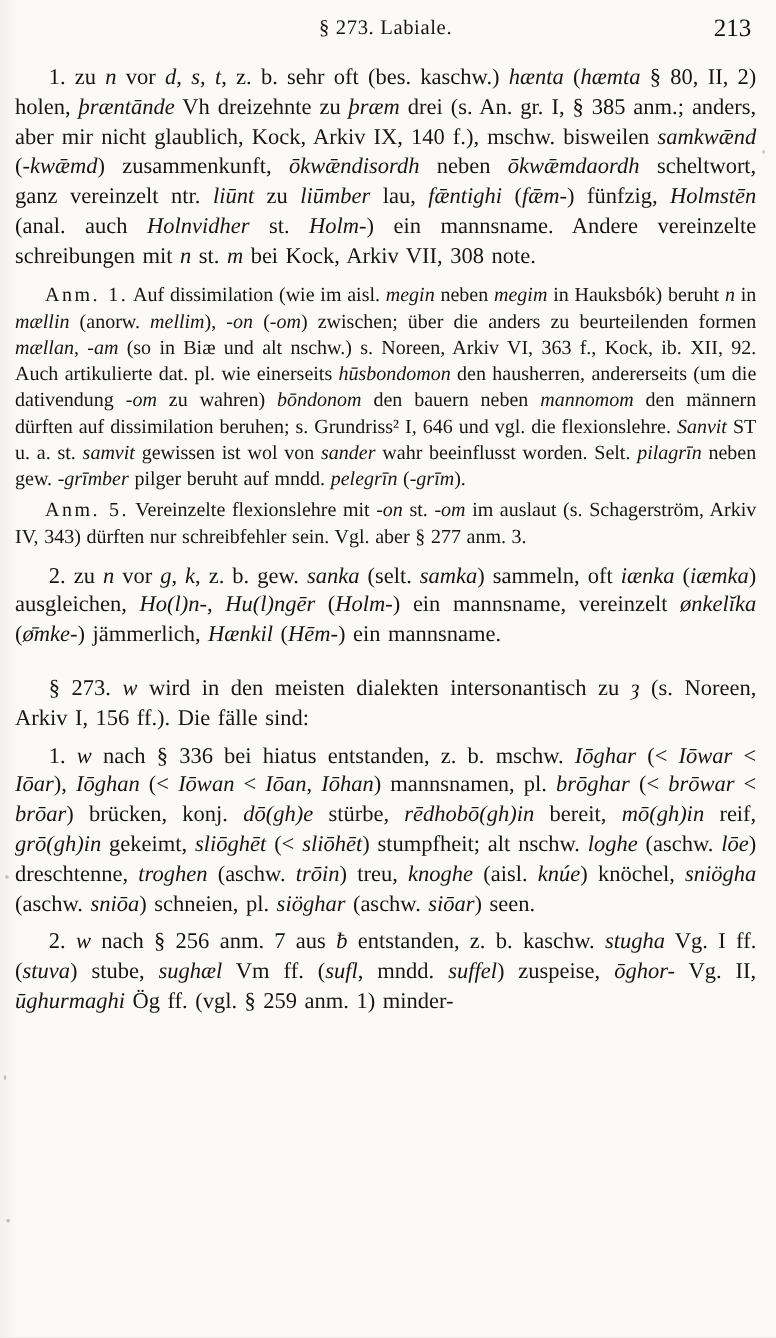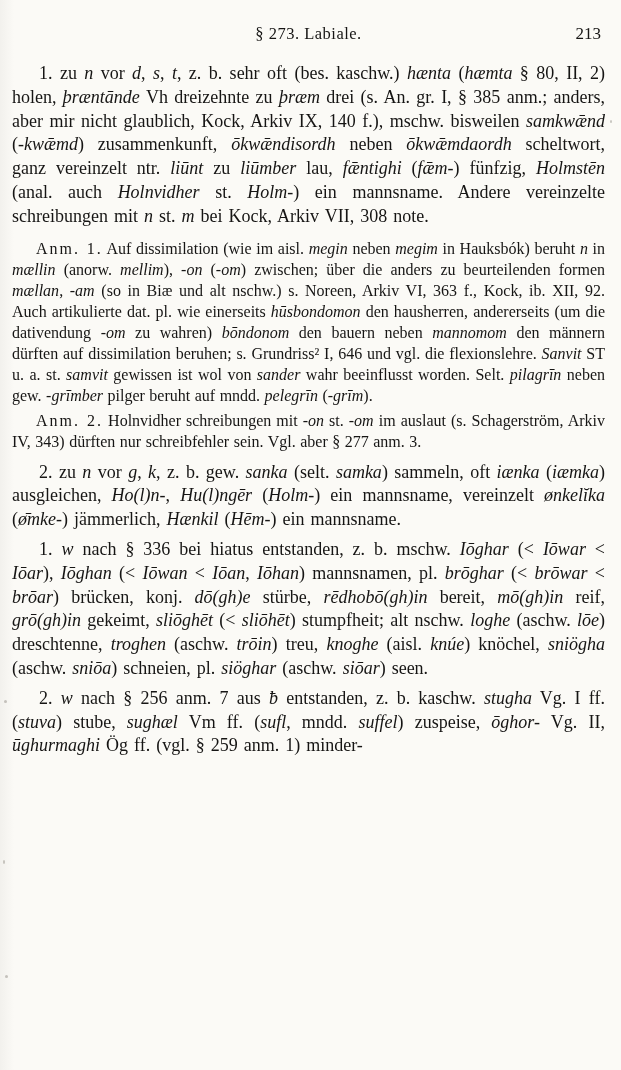--- a/index.html
+++ b/index.html
@@ -5,36 +5,36 @@
   html,body{margin:0;padding:0;background:#e9e8e4;}
   .page{
     position:relative;
     width:621px;height:1070px;
     box-sizing:border-box;
     background:
       linear-gradient(90deg, rgba(120,120,115,0.07) 0, rgba(0,0,0,0) 14px),
       #fbfaf6;
     color:#161514;
     font-family:"Liberation Serif","DejaVu Serif",serif;
-    padding:24px 16px 0 12px;
+    padding:12px 16px 0 12px;
     overflow:hidden;
   }
   .pagehead{
     position:relative;
     height:24px;
     font-size:16.5px;
     margin-bottom:14px;
   }
   .head-title{
     position:absolute;left:0;right:0;text-align:center;
     letter-spacing:0.5px;
   }
   .head-page{
     position:absolute;right:4px;top:0;
-    font-size:17px;
+    font-size:20px;
     text-align:right;
   }
   p{margin:0;text-align:justify;hyphens:none;}
   .main{
     font-size:18px;
     line-height:23.8px;
     text-indent:27px;
     word-spacing:1.5px;
   }
   .small{
@@ -61,24 +61,25 @@
 
   <div class="pagehead">
     <span class="head-title">§ 273.  Labiale.</span>
     <span class="head-page">213</span>
   </div>
 
   <p class="main"><span>1. zu </span><i>n</i><span> vor </span><i>d</i><span>, </span><i>s</i><span>, </span><i>t</i><span>, z. b. sehr oft (bes. kaschw.) </span><i>hænta</i><span> (</span><i>hæmta</i><span> § 80, II, 2) holen, </span><i>þræntānde</i><span> Vh dreizehnte zu </span><i>þræm</i><span> drei (s. An. gr. I, § 385 anm.; anders, aber mir nicht glaublich, Kock, Arkiv IX, 140 f.), mschw. bisweilen </span><i>samkwǣnd</i><span> (-</span><i>kwǣmd</i><span>) zusammenkunft, </span><i>ōkwǣndisordh</i><span> neben </span><i>ōkwǣmdaordh</i><span> scheltwort, ganz vereinzelt ntr. </span><i>liūnt</i><span> zu </span><i>liūmber</i><span> lau, </span><i>fǣntighi</i><span> (</span><i>fǣm-</i><span>) fünfzig, </span><i>Holmstēn</i><span> (anal. auch </span><i>Holnvidher</i><span> st. </span><i>Holm-</i><span>) ein mannsname.  Andere vereinzelte schreibungen mit </span><i>n</i><span> st. </span><i>m</i><span> bei Kock, Arkiv VII, 308 note.</span></p>
 
   <p class="small g-anm1"><span class="sp">Anm. 1.</span><span>  Auf dissimilation (wie im aisl. </span><i>megin</i><span> neben </span><i>megim</i><span> in Hauksbók) beruht </span><i>n</i><span> in </span><i>mællin</i><span> (anorw. </span><i>mellim</i><span>), -</span><i>on</i><span> (-</span><i>om</i><span>) zwischen; über die anders zu beurteilenden formen </span><i>mællan</i><span>, -</span><i>am</i><span> (so in Biæ und alt nschw.) s. Noreen, Arkiv VI, 363 f., Kock, ib. XII, 92.  Auch artikulierte dat. pl. wie einerseits </span><i>hūsbondomon</i><span> den hausherren, andererseits (um die dativendung -</span><i>om</i><span> zu wahren) </span><i>bōndonom</i><span> den bauern neben </span><i>mannomom</i><span> den männern dürften auf dissimilation beruhen; s. Grundriss² I, 646 und vgl. die flexionslehre.  </span><i>Sanvit</i><span> ST u. a. st. </span><i>samvit</i><span> gewissen ist wol von </span><i>sander</i><span> wahr beeinflusst worden.  Selt. </span><i>pilagrīn</i><span> neben gew. -</span><i>grīmber</i><span> pilger beruht auf mndd. </span><i>pelegrīn</i><span> (-</span><i>grīm</i><span>).</span></p>
 
-  <p class="small g-anm2"><span class="sp">Anm. 2.</span><span>  Holnvidher schreibungen mit -</span><i>on</i><span> st. -</span><i>om</i><span> im auslaut (s. Schagerström, Arkiv IV, 343) dürften nur schreibfehler sein.  Vgl. aber § 277 anm. 3.</span></p>
+  <p class="small g-anm2"><span class="sp">Anm. 5.</span><span>  Vereinzelte flexionslehre mit -</span><i>on</i><span> st. -</span><i>om</i><span> im auslaut (s. Schagerström, Arkiv IV, 343) dürften nur schreibfehler sein.  Vgl. aber § 277 anm. 3.</span></p>
 
   <p class="main g-para2"><span>2. zu </span><i>n</i><span> vor </span><i>g</i><span>, </span><i>k</i><span>, z. b. gew. </span><i>sanka</i><span> (selt. </span><i>samka</i><span>) sammeln, oft </span><i>iænka</i><span> (</span><i>iæmka</i><span>) ausgleichen, </span><i>Ho(l)n-</i><span>, </span><i>Hu(l)ngēr</i><span> (</span><i>Holm-</i><span>) ein mannsname, vereinzelt </span><i>ønkelĭka</i><span> (</span><i>ø̄mke-</i><span>) jämmerlich, </span><i>Hænkil</i><span> (</span><i>Hēm-</i><span>) ein mannsname.</span></p>
 
+  <p class="main g-intro"><span>§ 273.  </span><i>w</i><span> wird in den meisten dialekten intersonantisch zu </span><i>ȝ</i><span> (s. Noreen, Arkiv I, 156 ff.).  Die fälle sind:</span></p>
 
   <p class="main g-item1"><span>1. </span><i>w</i><span> nach § 336 bei hiatus entstanden, z. b. mschw. </span><i>Iōghar</i><span> (&lt; </span><i>Iōwar</i><span> &lt; </span><i>Iōar</i><span>), </span><i>Iōghan</i><span> (&lt; </span><i>Iōwan</i><span> &lt; </span><i>Iōan</i><span>, </span><i>Iōhan</i><span>) mannsnamen, pl. </span><i>brōghar</i><span> (&lt; </span><i>brōwar</i><span> &lt; </span><i>brōar</i><span>) brücken, konj. </span><i>dō(gh)e</i><span> stürbe, </span><i>rēdhobō(gh)in</i><span> bereit, </span><i>mō(gh)in</i><span> reif, </span><i>grō(gh)in</i><span> gekeimt, </span><i>sliōghēt</i><span> (&lt; </span><i>sliōhēt</i><span>) stumpfheit; alt nschw. </span><i>loghe</i><span> (aschw. </span><i>lōe</i><span>) dreschtenne, </span><i>troghen</i><span> (aschw. </span><i>trōin</i><span>) treu, </span><i>knoghe</i><span> (aisl. </span><i>knúe</i><span>) knöchel, </span><i>sniögha</i><span> (aschw. </span><i>sniōa</i><span>) schneien, pl. </span><i>siöghar</i><span> (aschw. </span><i>siōar</i><span>) seen.</span></p>
 
   <p class="main g-item2"><span>2. </span><i>w</i><span> nach § 256 anm. 7 aus </span><i>ƀ</i><span> entstanden, z. b. kaschw. </span><i>stugha</i><span> Vg. I ff. (</span><i>stuva</i><span>) stube, </span><i>sughæl</i><span> Vm ff. (</span><i>sufl</i><span>, mndd. </span><i>suffel</i><span>) zuspeise, </span><i>ōghor-</i><span> Vg. II, </span><i>ūghurmaghi</i><span> Ög ff. (vgl. § 259 anm. 1) minder-</span></p>
 
   <span class="speck" style="left:4px;top:700px;width:3px;height:3px;"></span>
   <span class="speck" style="left:3px;top:860px;width:2px;height:4px;"></span>
   <span class="speck" style="left:5px;top:975px;width:3px;height:3px;"></span>
   <span class="speck" style="left:610px;top:120px;width:2px;height:3px;"></span>
 </div>

